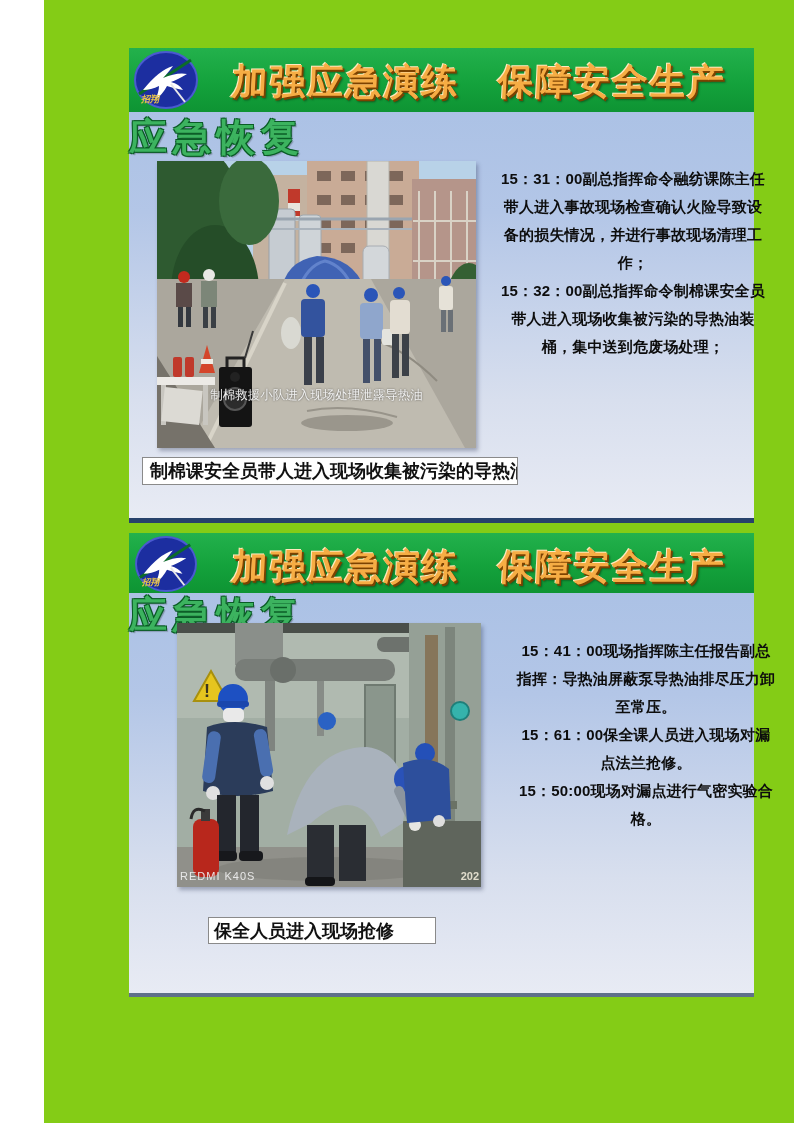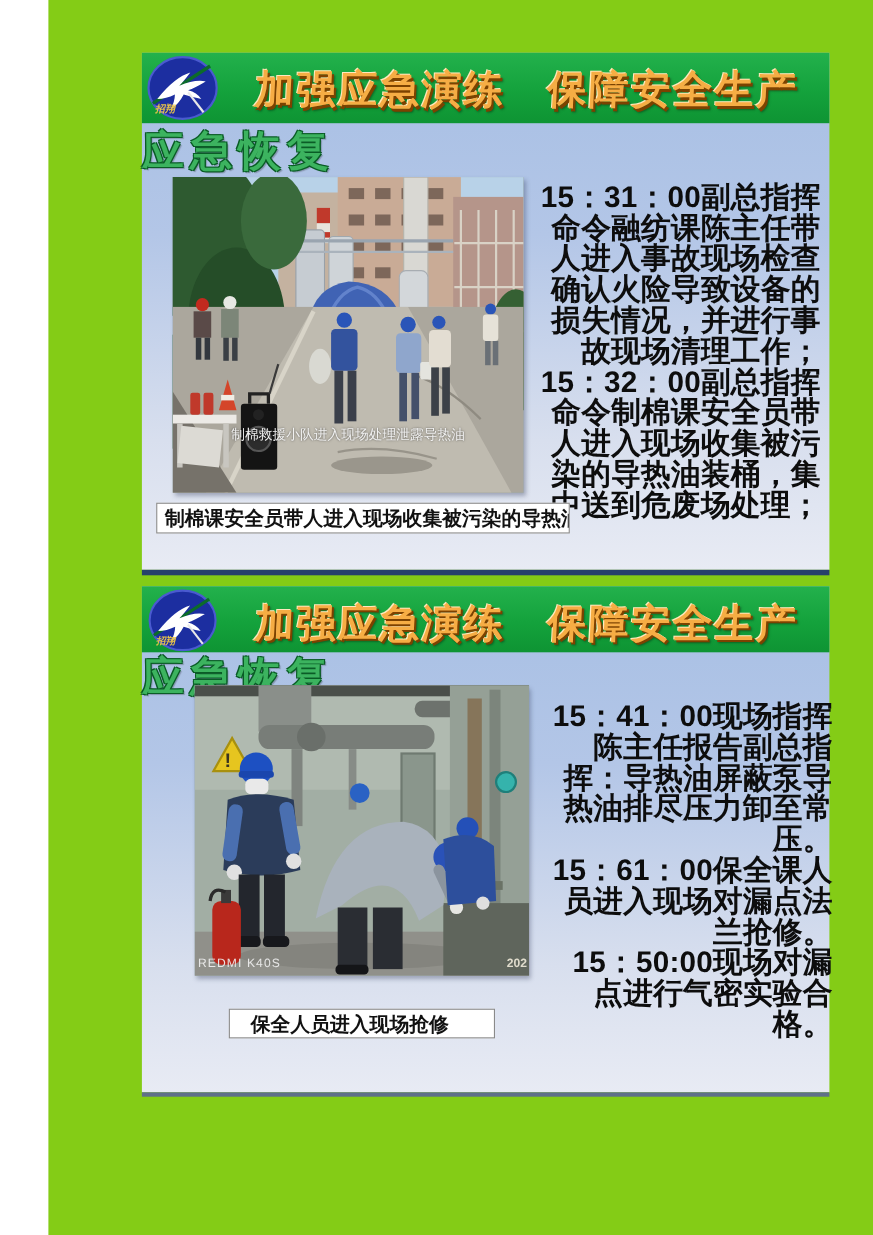--- a/index.html
+++ b/index.html
@@ -29,23 +29,23 @@
   .photo2{left:48px;top:90px;width:304px;height:264px;}
   .overlay-caption{position:absolute;left:50%;transform:translateX(-50%);top:226px;width:232px;
                    text-align:center;color:#f2f2f2;font-size:12.5px;line-height:1.35;font-weight:500;
                    text-shadow:0 0 2px rgba(0,0,0,.6);}
   .watermark-left{position:absolute;left:3px;bottom:5px;color:#ececec;font-size:11px;
                   font-weight:400;letter-spacing:1px;opacity:.95;text-align:right;}
   .watermark-right{position:absolute;right:2px;bottom:5px;color:#e0dccc;font-size:11px;font-weight:600;text-align:right;}
   .caption{position:absolute;z-index:3;background:#ffffff;border:1px solid #8a8a8a;
            font-weight:700;font-size:18px;color:#111;line-height:26px;white-space:nowrap;overflow:hidden;}
   .caption1{left:13px;top:409px;width:367px;height:26px;padding-left:7px;}
-  .caption2{left:79px;top:384px;width:221px;height:25px;padding-left:19px;}
-  .body-text{position:absolute;color:#0d0d0d;font-weight:700;font-size:27px;line-height:28px;
-             letter-spacing:0.2px;text-align:right;}
+  .caption2{left:79px;top:384px;width:221px;height:25px;padding-left:5px;}
+  .body-text{position:absolute;color:#0d0d0d;font-weight:700;font-size:15px;line-height:28px;
+             letter-spacing:0.2px;text-align:center;padding-left:20px;}
   .slide1 .body-text{left:351px;top:117px;width:266px;}
   .slide2 .body-text{left:366px;top:104px;width:262px;}
   .body-text p{margin:0;}
 </style>
 </head>
 <body>
 
 <div class="page">
 
   <section class="slide slide1">

